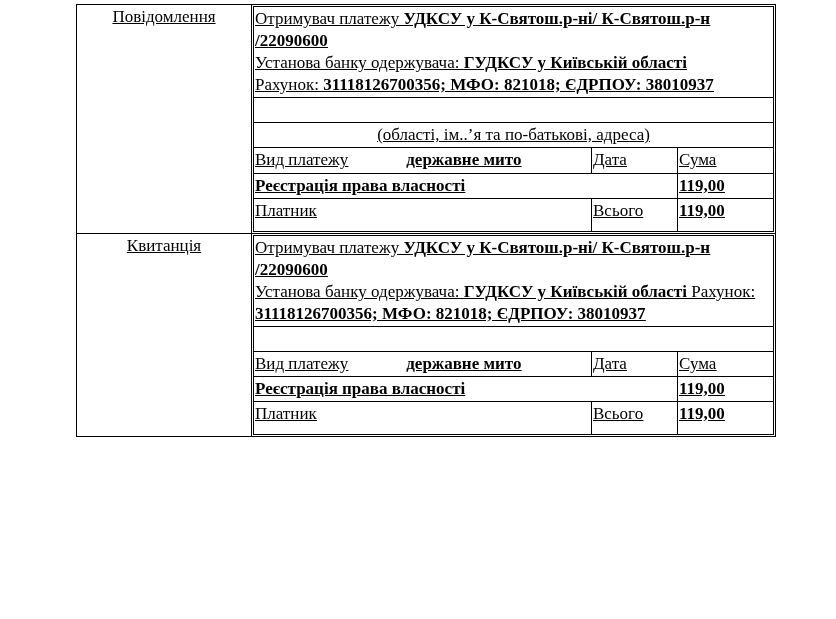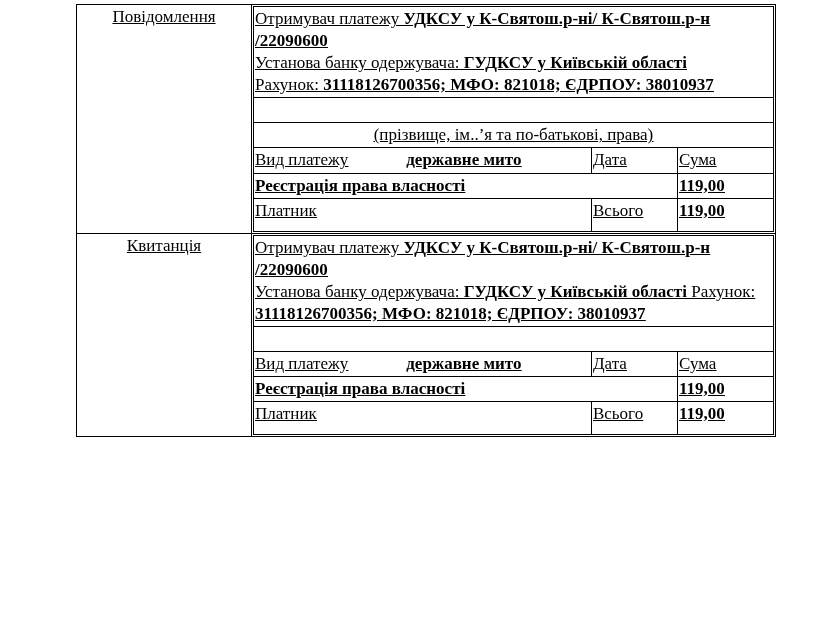--- a/index.html
+++ b/index.html
@@ -108,21 +108,21 @@
                 <td class="hdrblock nb-top nb-left nb-right" colspan="3">
                   <span class="ln"><span>Отримувач платежу </span><span class="u">УДКСУ у К-Святош.р-ні/ К-Святош.р-н /22090600</span></span>
                   <span class="ln"><span>Установа банку одержувача: </span><span class="b">ГУДКСУ у Київській області</span></span>
                   <span class="ln"><span>Рахунок: </span><span class="b">31118126700356; МФО: 821018; ЄДРПОУ: 38010937</span></span>
                 </td>
               </tr>
               <tr class="emptyrow">
                 <td class="nb-left nb-right" colspan="3"></td>
               </tr>
               <tr>
-                <td class="centerline nb-left nb-right" colspan="3">(прізвище, ім..’я та по-батькові, права)</td>
+                <td class="centerline nb-left nb-right" colspan="3">(області, ім..’я та по-батькові, адреса)</td>
               </tr>
               <tr>
                 <td class="cellpad nb-left vid-platezhu"><span>Вид платежу</span><span class="sp"></span><span class="b">державне мито</span></td>
                 <td class="cellpad">Дата</td>
                 <td class="cellpad nb-right">Сума</td>
               </tr>
               <tr>
                 <td class="cellpad nb-left" colspan="2"><span class="b">Реєстрація права власності</span></td>
                 <td class="sum-cell nb-right">119,00</td>
               </tr>

